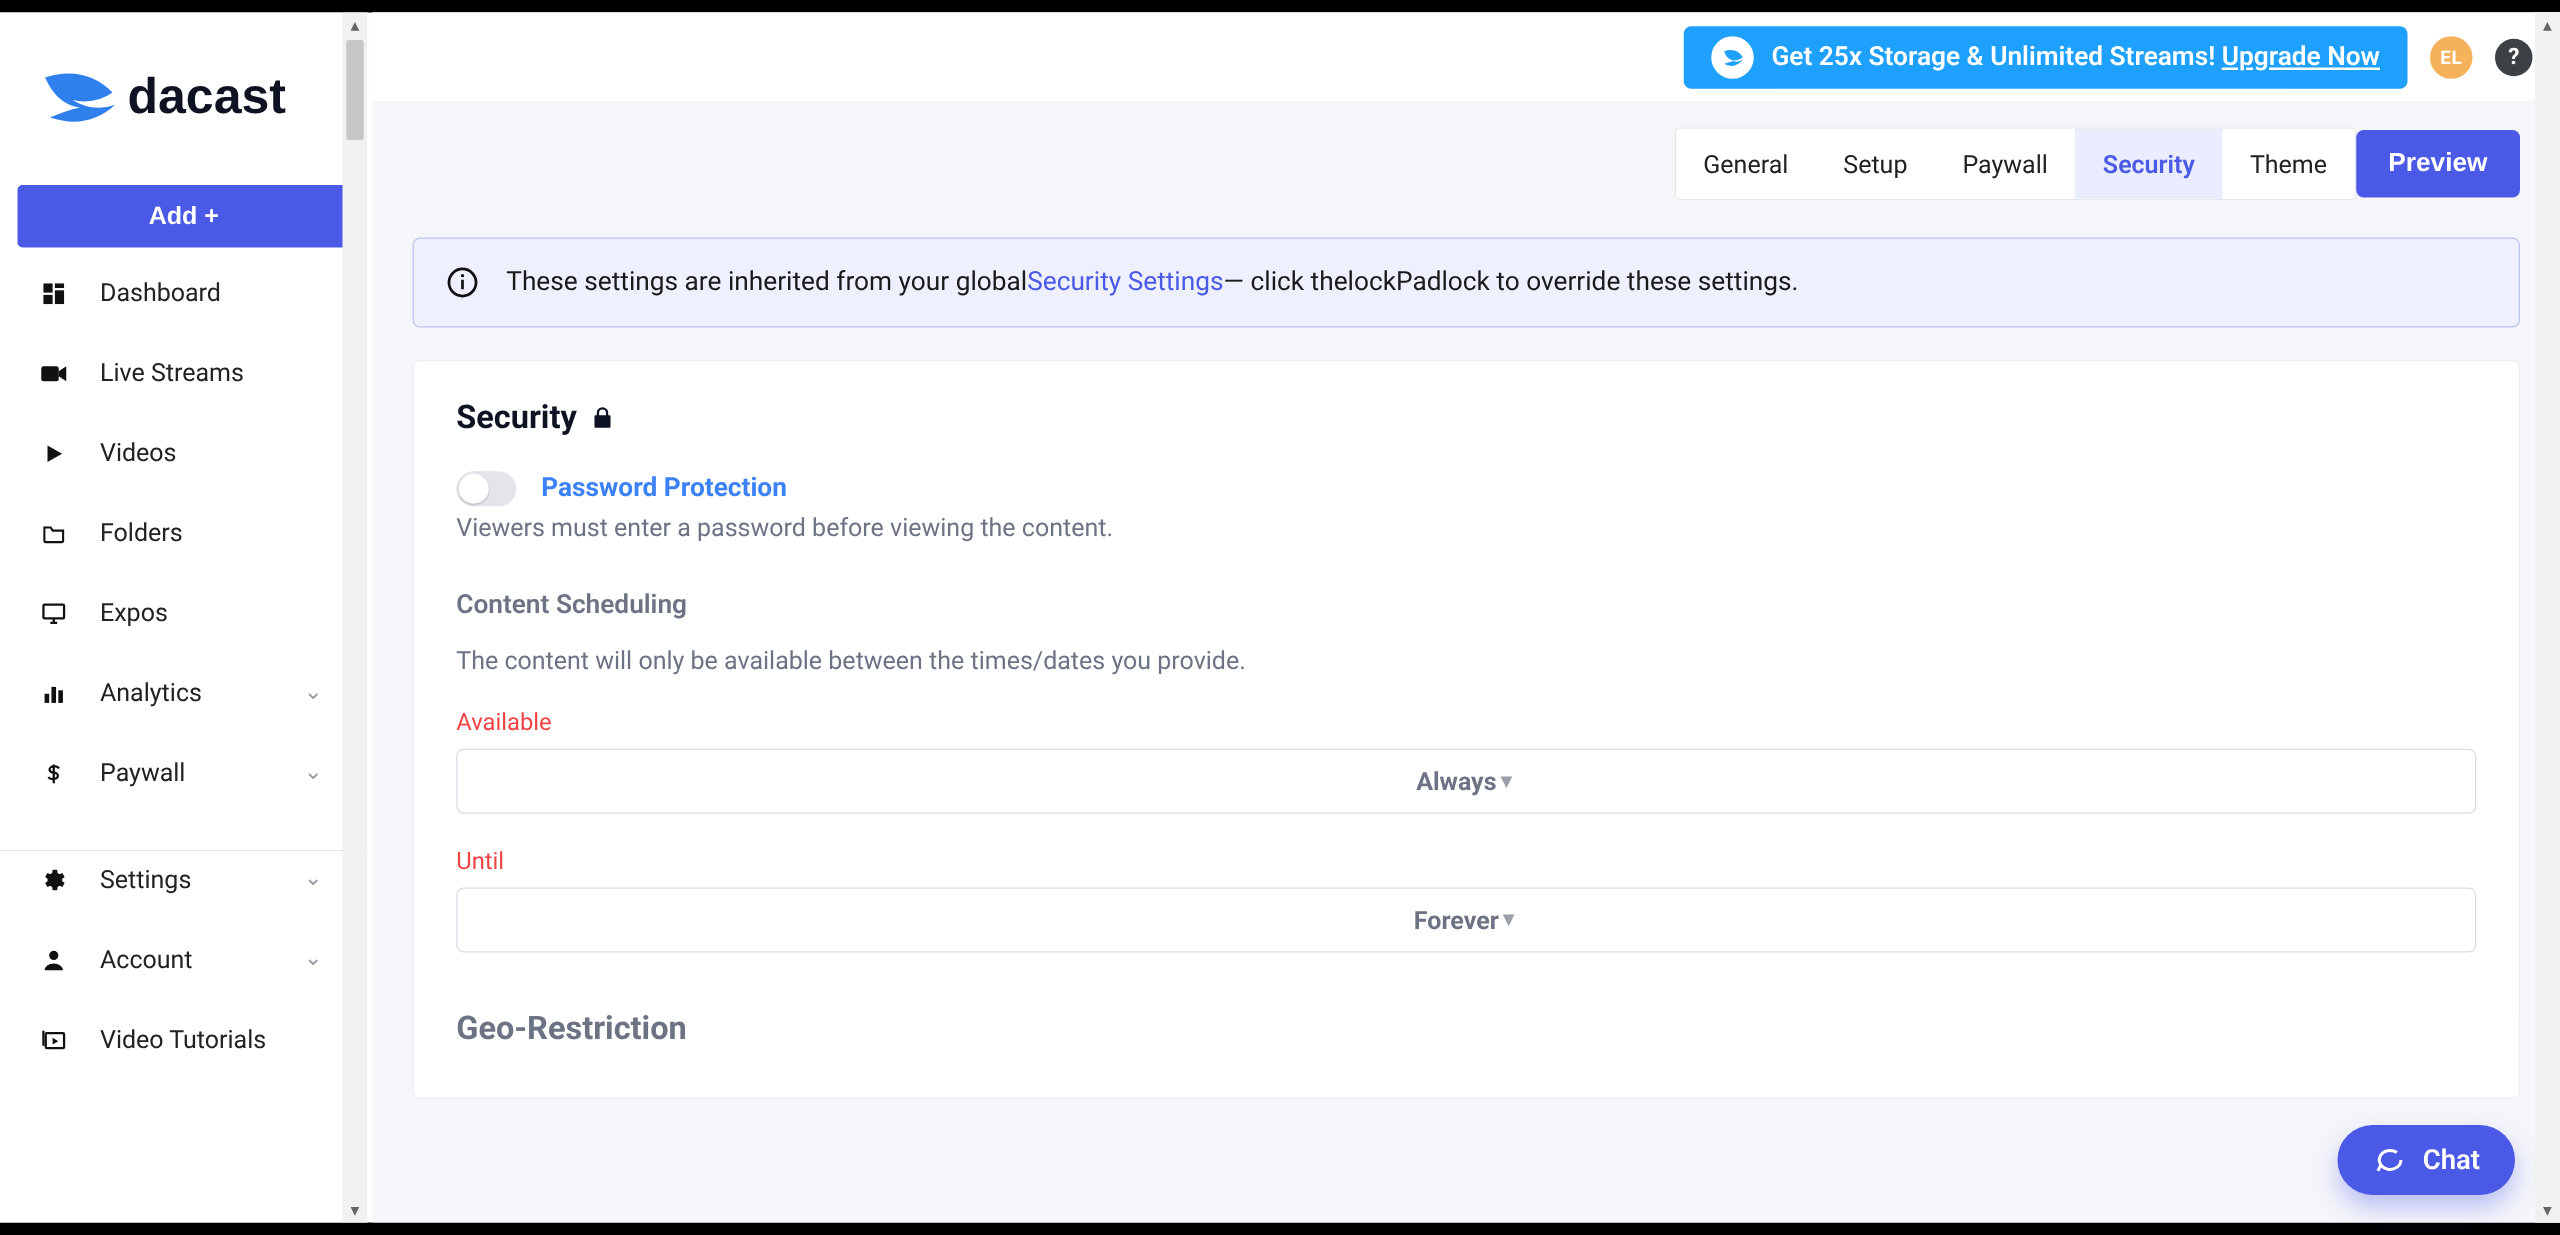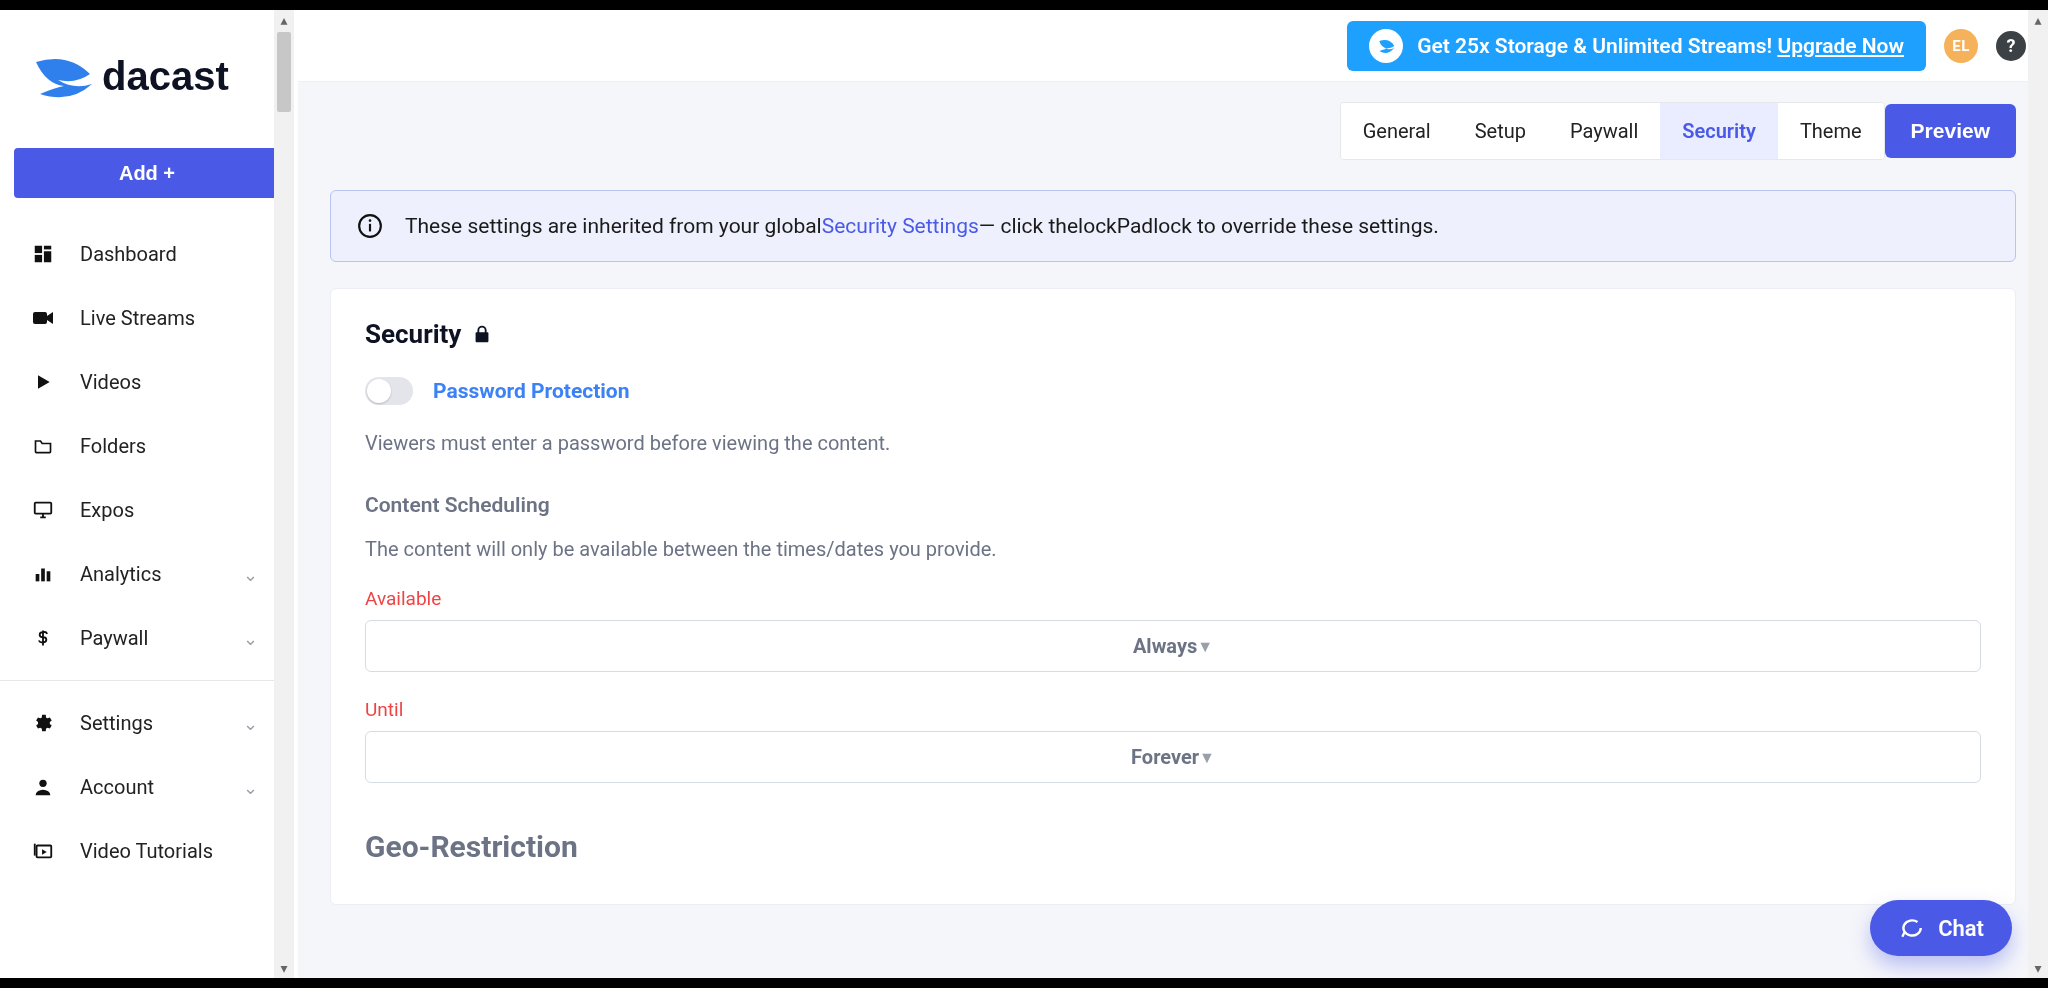--- a/index.html
+++ b/index.html
@@ -13,21 +13,21 @@
   
   .leftcol { width:298px; height:100%; display:flex; }
   .sidebar { width:294px; height:100%; background:#fff; position:relative; overflow:hidden; }
   .sidebarScroll { position:absolute; right:0; top:0; width:20px; height:100%; background:#f1f1f1; display:flex; flex-direction:column; align-items:center; }
   .sidebarScroll .arrow { width:20px; height:20px; display:flex; align-items:center; justify-content:center; color:#666; font-size:14px; }
   .sidebarScroll .thumb { width:14px; background:#c7c7c7; border-radius:2px; margin:2px 0; }
   .logo { display:flex; align-items:center; gap:8px; padding:40px 30px 20px 30px; }
   .logo svg { width:210px; height:54px; }
   .addbtn { margin: 24px 14px; background:#4a5ae6; color:#fff; border:none; border-radius:4px; height:50px; width:266px; font-size:20px; font-weight:600; display:flex; align-items:center; justify-content:center; cursor:pointer; }
   .nav { list-style:none; margin-top:8px; }
-  .nav li { display:flex; align-items:center; height:64px; padding:0 30px; font-size:20px; color:#222; position:relative; cursor:pointer; }
+  .nav li { display:flex; align-items:flex-start; height:64px; padding:0 30px; font-size:20px; color:#222; position:relative; cursor:pointer; }
   .nav li .ic { width:26px; height:26px; display:flex; align-items:center; justify-content:center; margin-right:24px; color:#111; }
   .nav li .chev { position:absolute; right:36px; color:#9aa0aa; font-size:18px; }
   .nav li.active { background:#e6eaff; color:#4a5ae6; }
   .nav li.active .ic { color:#4a5ae6; }
   .nav li.active::before { content:""; position:absolute; left:0; top:0; bottom:0; width:4px; background:#4a5ae6; }
   .nav-divider { height:1px; background:#e5e7eb; margin:10px 0; }
   
   .main { flex:1; height:100%; background:#f5f6fa; display:flex; flex-direction:column; position:relative; }
   .topbar { height:72px; background:#fff; border-bottom:1px solid #eef0f4; display:flex; align-items:center; justify-content:flex-end; padding:0 22px; gap:18px; }
   .promo { background:#1ea0ff; color:#fff; border-radius:6px; height:50px; display:flex; align-items:center; padding:0 22px; font-size:21px; font-weight:600; gap:14px; cursor:pointer; }
@@ -44,26 +44,26 @@
   .banner { margin-top:30px; border:1px solid #b9c3f1; background:#eef1fd; border-radius:6px; padding:22px 26px; display:flex; align-items:center; gap:22px; font-size:21px; color:#1a1a1a; }
   .banner .info-ic { width:26px; height:26px; }
   .banner a { color:#4a5ae6; text-decoration:none; }
   .card { margin-top:26px; background:#fff; border:1px solid #eceef3; border-radius:6px; padding:30px 34px 40px 34px; }
   .card h2 { font-size:26px; font-weight:700; display:flex; align-items:center; gap:10px; color:#0e1324; }
   .lock-ic { width:22px; height:24px; }
   .toggle-row { display:flex; align-items:center; gap:20px; margin-top:28px; }
   .toggle { width:48px; height:28px; border-radius:20px; background:#e3e5eb; position:relative; cursor:pointer; }
   .toggle .knob { position:absolute; left:2px; top:2px; width:24px; height:24px; border-radius:50%; background:#fff; box-shadow:0 1px 2px rgba(0,0,0,.2); }
   .toggle-label { font-size:21px; color:#3b82f6; font-weight:700; }
-  .desc { margin-top:26px; color:#6c7385; font-size:20px; }
+  .desc { margin-top:5px; color:#6c7385; font-size:20px; }
   .section-title { margin-top:38px; font-size:21px; color:#6c7385; font-weight:600; }
   .field-label { margin-top:26px; color:#ef4444; font-size:19px; }
   .select { margin-top:10px; border:1px solid #d7dbe3; border-radius:6px; height:52px; display:flex; align-items:center; justify-content:center; padding:0 20px; color:#6c7385; font-size:20px; background:#fff; cursor:pointer;font-weight:bold; }
   .select .caret { color:#9aa0aa; font-size:16px; }
-  .geo-title { margin-top:46px; font-size:30px; font-weight:700; color:#6c7385; }
+  .geo-title { margin-top:46px; font-size:26px; font-weight:700; color:#6c7385; }
   .chat { position:absolute; right:36px; bottom:22px; background:#4a5ae6; color:#fff; border-radius:40px; height:56px; padding:0 28px; display:flex; align-items:center; gap:14px; font-size:22px; font-weight:600; cursor:pointer; box-shadow:0 10px 20px rgba(74,90,230,.35); }
   .chat svg { width:26px; height:26px; }
 </style>
 </head>
 <body>
 
 <div class="blackbar"></div>
 
 <div class="viewport">
 

